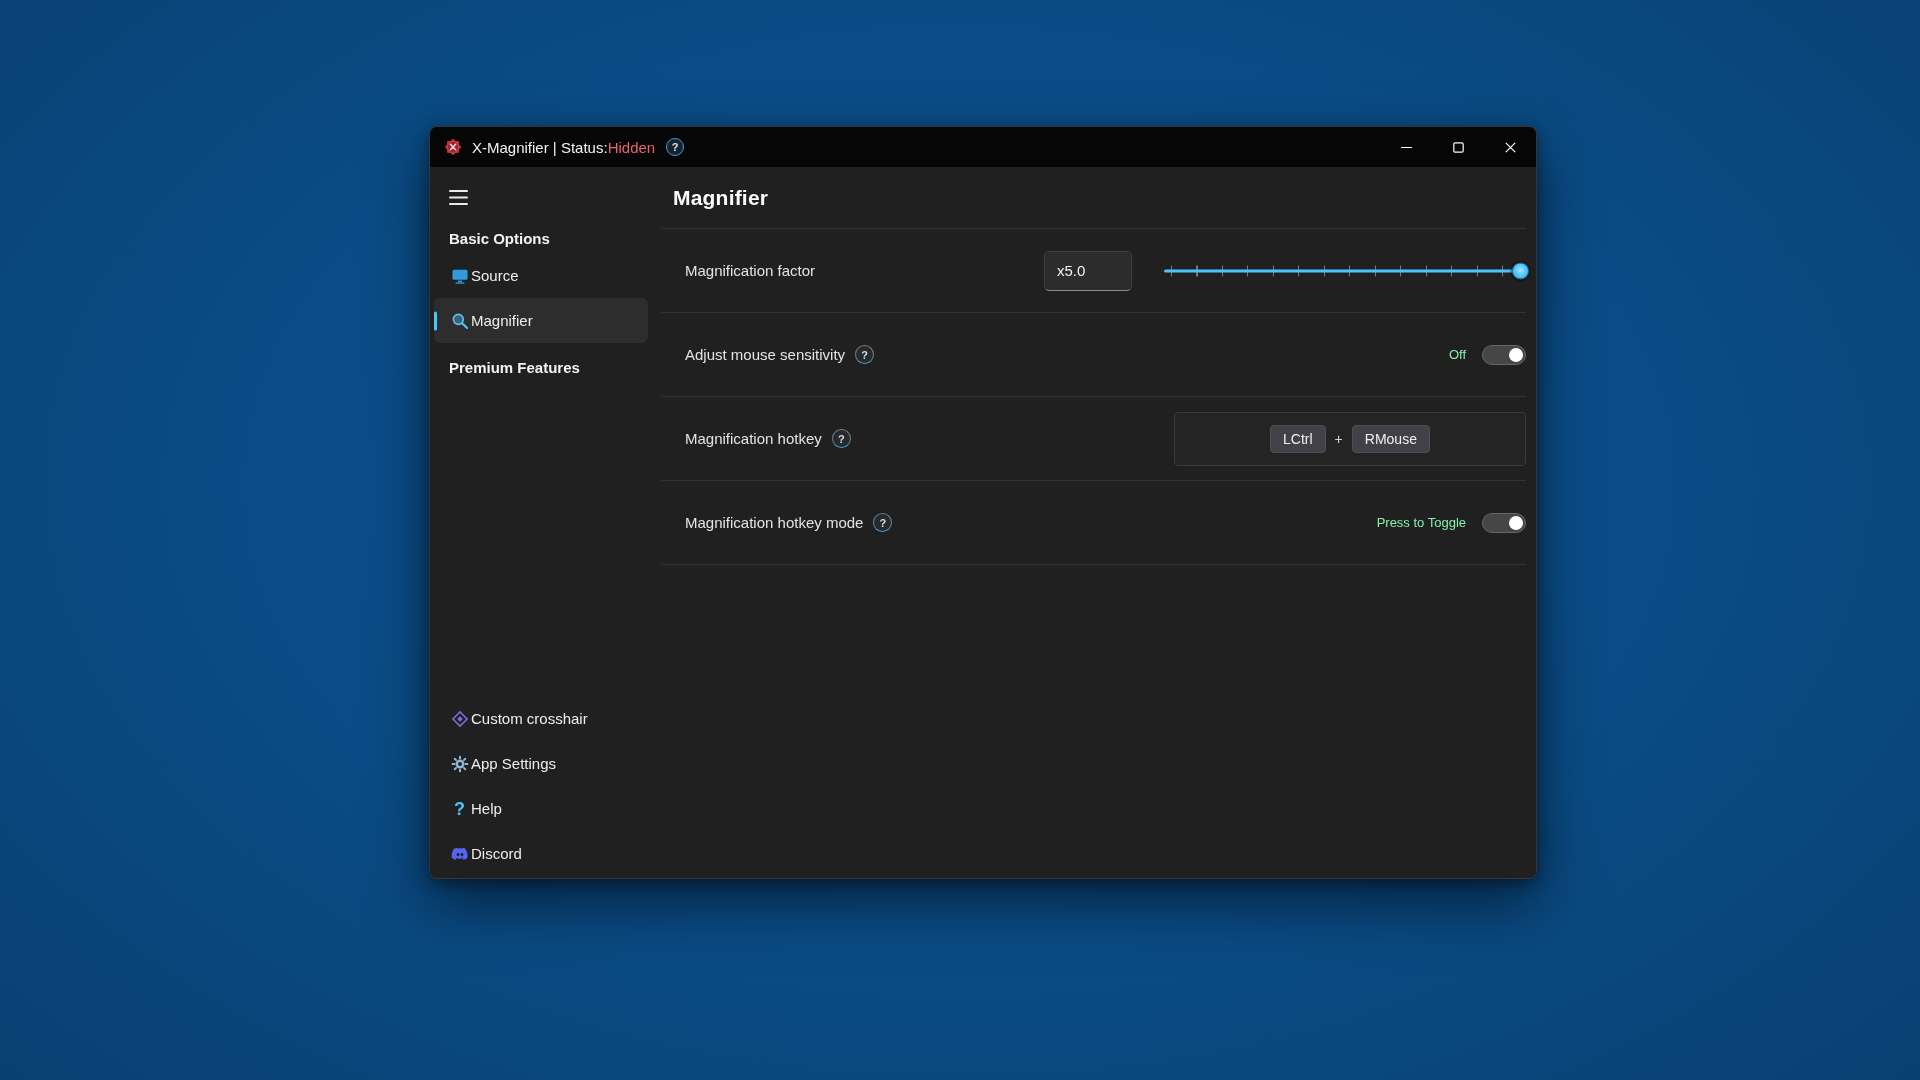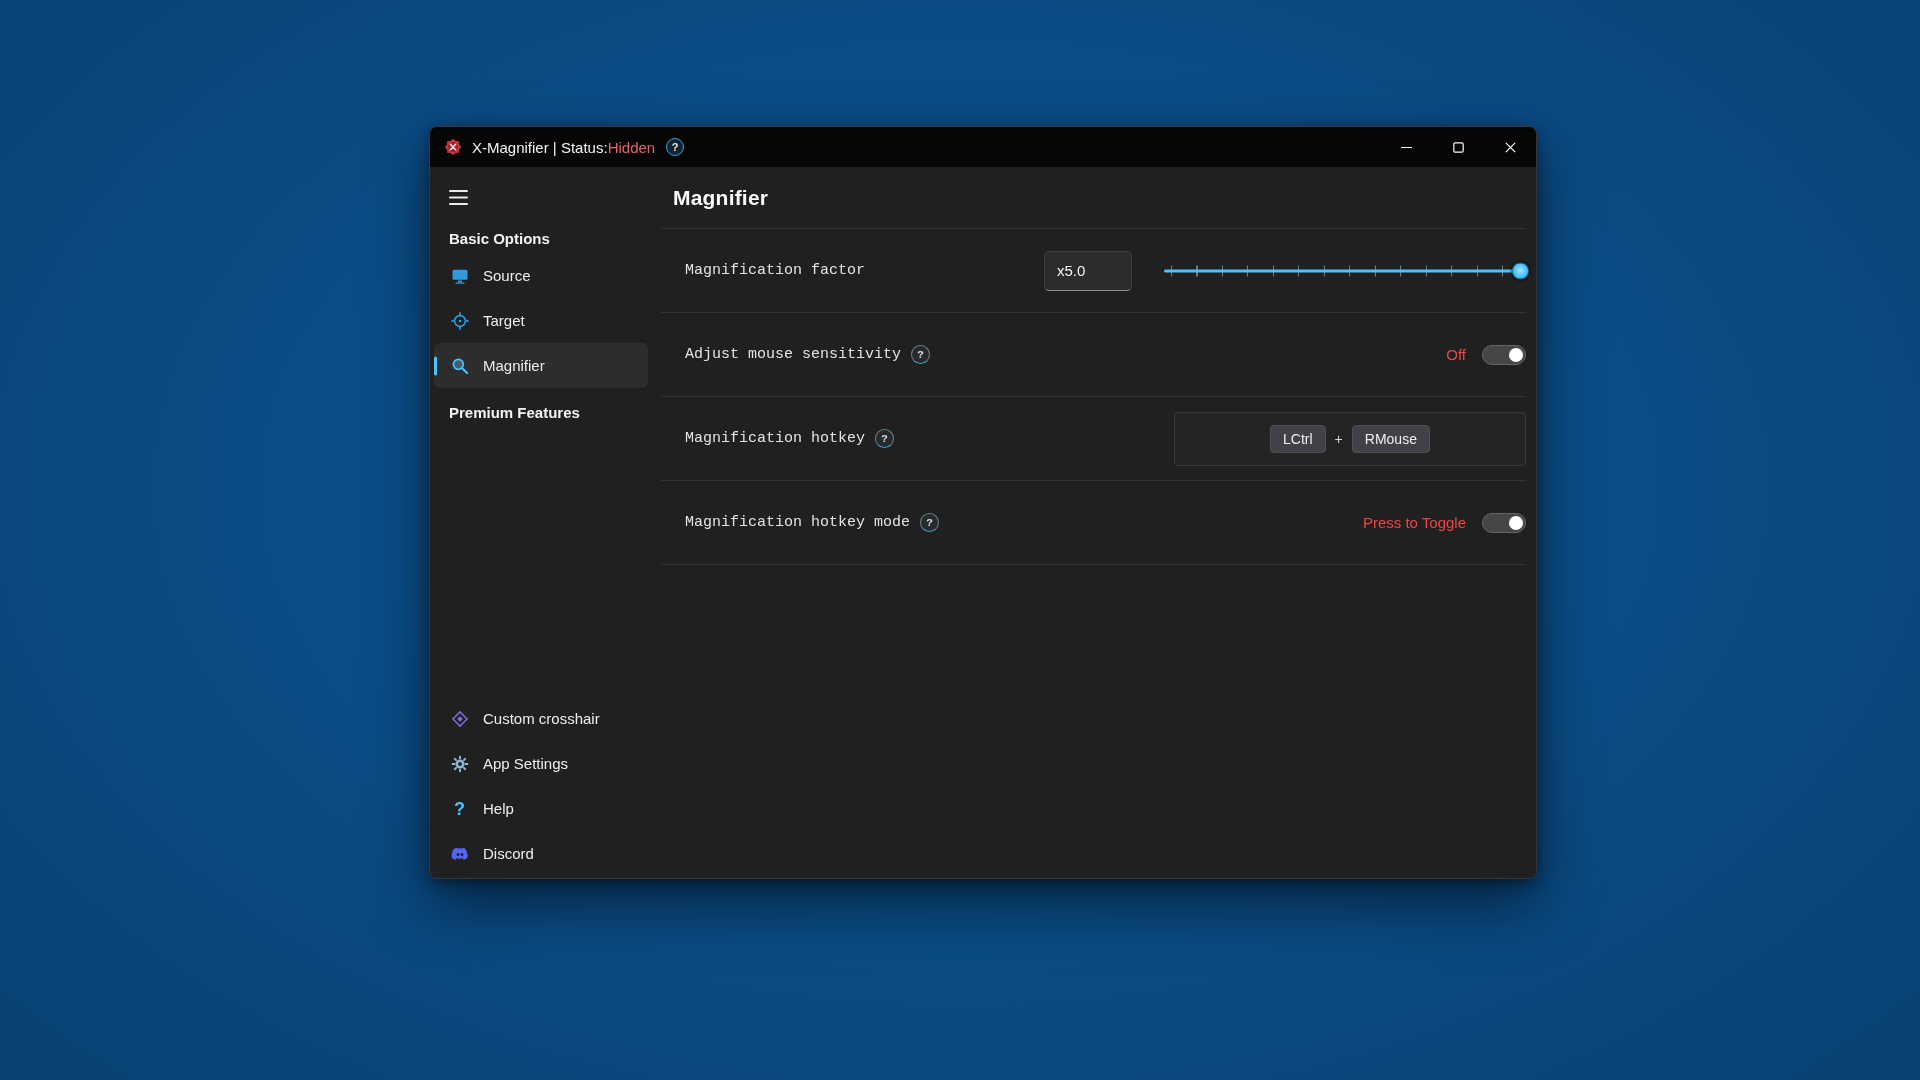--- a/index.html
+++ b/index.html
@@ -39,21 +39,21 @@
 
   
   .win-body { flex:1; display:flex; min-height:0; background:#202020; }
 
   
   .sidebar { width:222px; flex:0 0 222px; display:flex; flex-direction:column; padding-top:10px; }
   .hamburger { margin:9px 0 6px 19px; width:22px; height:22px; display:flex; align-items:center; }
   .section-label { font-size:15px; font-weight:700; color:#f3f3f3; margin:16px 0 6px 19px; }
   .nav-item {
     height:45px; margin:0 4px; border-radius:6px;
-    display:flex; align-items:center; gap:13px; padding-left:15px;
+    display:flex; align-items:center; gap:1px; padding-left:15px;
     font-size:15px; color:#ededed; position:relative; cursor:default;
   }
   .nav-item.selected { background:#2d2d2d; }
   .nav-item.selected::before {
     content:""; position:absolute; left:0; top:50%; transform:translateY(-50%);
     width:3px; height:19px; border-radius:2px; background:#4cc2ff;
   }
   .nav-icon { width:21px; height:21px; display:flex; align-items:center; justify-content:center; flex:0 0 21px; }
   .sidebar-footer { margin-top:auto; padding-bottom:2px; }
   .help-glyph { color:#4cc2ff; font-weight:700; font-size:18px; line-height:1; }
@@ -63,21 +63,21 @@
   .content-pad { margin:0 10px 0 9px; }
   .content-header {
     height:62px; display:flex; align-items:center; padding-left:12px;
     border-bottom:1px solid #323232;
   }
   .content-header h1 { font-size:21px; font-weight:600; color:#fafafa; letter-spacing:0.2px; }
   .row {
     height:84px; border-bottom:1px solid #323232;
     display:flex; align-items:center; padding-left:24px;
   }
-  .row-label { font-size:15px; color:#e4e4e4; display:flex; align-items:center; gap:10px;font-family:Liberation Mono, monospace; }
+  .row-label { font-size:15px; color:#e4e4e4; display:flex; align-items:center; gap:10px; }
   .row-right { margin-left:auto; display:flex; align-items:center; gap:16px; }
   .help-badge {
     width:19px; height:19px; border-radius:50%;
     border:1px solid #6f828c; border-bottom-color:#3fa0cf;
     color:#d6dde1; font-size:11px; font-weight:700;
     display:inline-flex; align-items:center; justify-content:center;
     background:#262a2c;
   }
 
   
@@ -108,21 +108,21 @@
   
   .toggle {
     width:44px; height:20px; border-radius:10px;
     background:#464646; border:1px solid #666;
     position:relative; flex:0 0 44px;
   }
   .toggle-knob {
     position:absolute; right:2px; top:50%; transform:translateY(-50%);
     width:14px; height:14px; border-radius:50%; background:#ffffff;
   }
-  .toggle-state-label { font-size:15px; color:#ef4444; }
+  .toggle-state-label { font-size:13px; color:#86efac; }
 
   
   .hotkey-box {
     width:352px; height:54px; flex:0 0 352px;
     background:#242424; border:1px solid #3a3a3a; border-radius:4px;
     display:flex; align-items:center; justify-content:center; gap:9px;
   }
   .key-badge {
     background:#414147; border:1px solid #4f4f55; border-radius:4px;
     padding:5px 12px; font-size:14px; color:#f0f0f0;
@@ -183,33 +183,20 @@
         <span class="nav-icon">
           <svg viewBox="0 0 24 24" width="20" height="20">
             <rect x="3" y="4.5" width="18" height="12" rx="1.8" fill="#2f9ade"></rect>
             <rect x="9.5" y="17.5" width="5" height="2.2" fill="#2f9ade"></rect>
             <rect x="6.5" y="19.8" width="11" height="1.6" rx="0.8" fill="#2f9ade"></rect>
           </svg>
         </span>
         <span>Source</span>
       </div>
 
-      <div class="nav-item">
-        <span class="nav-icon">
-          <svg viewBox="0 0 24 24" width="20" height="20">
-            <circle cx="12" cy="12" r="6.5" fill="none" stroke="#2f9ade" stroke-width="2"></circle>
-            <circle cx="12" cy="12" r="1.6" fill="#2f9ade"></circle>
-            <line x1="12" y1="1.5" x2="12" y2="6" stroke="#2f9ade" stroke-width="2"></line>
-            <line x1="12" y1="18" x2="12" y2="22.5" stroke="#2f9ade" stroke-width="2"></line>
-            <line x1="1.5" y1="12" x2="6" y2="12" stroke="#2f9ade" stroke-width="2"></line>
-            <line x1="18" y1="12" x2="22.5" y2="12" stroke="#2f9ade" stroke-width="2"></line>
-          </svg>
-        </span>
-        <span>Target</span>
-      </div>
 
       <div class="nav-item selected">
         <span class="nav-icon">
           <svg viewBox="0 0 24 24" width="20" height="20">
             <circle cx="10" cy="10" r="6" fill="#7ed0f7" fill-opacity="0.3" stroke="#4cc2ff" stroke-width="2"></circle>
             <line x1="14.6" y1="14.6" x2="20.5" y2="20.5" stroke="#4cc2ff" stroke-width="2.6" stroke-linecap="round"></line>
           </svg>
         </span>
         <span>Magnifier</span>
       </div>

